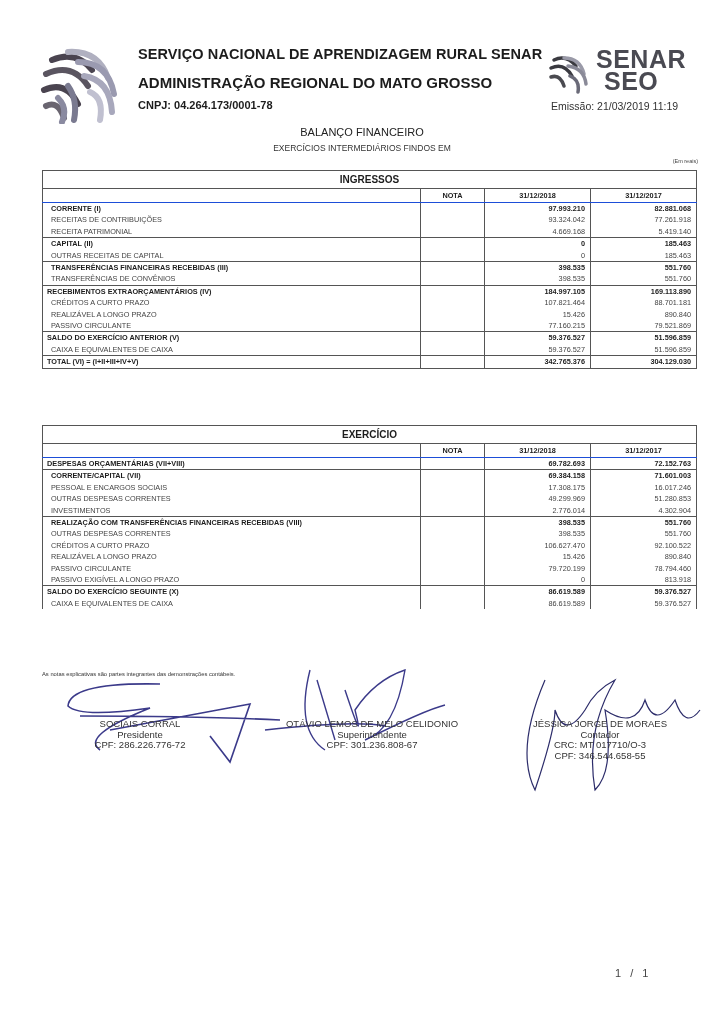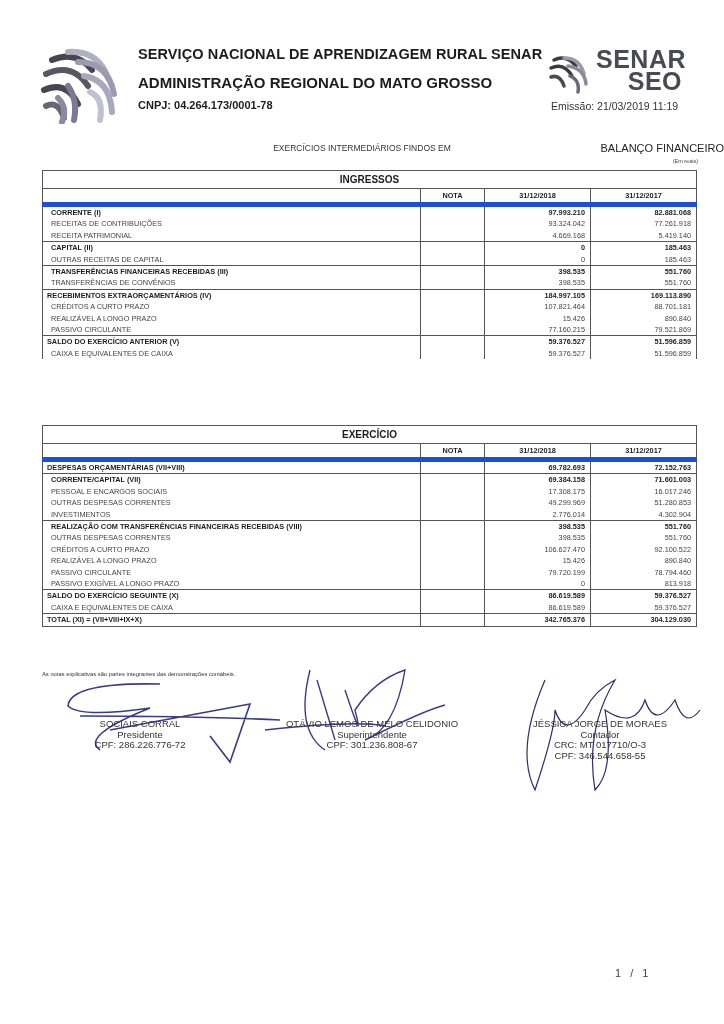--- a/index.html
+++ b/index.html
@@ -3,31 +3,31 @@
 <meta charset="utf-8">
 <style>
   html, body { margin: 0; padding: 0; background: #ffffff; }
   body { width: 724px; height: 1024px; position: relative; overflow: hidden;
          font-family: "Liberation Sans", sans-serif; color: #222; }
   .logo-left { position: absolute; left: 38px; top: 42px; width: 88px; height: 82px; }
   .hdr-title { position: absolute; left: 138px; top: 46px; font-size: 14.5px; font-weight: bold; color: #1c1c1c; letter-spacing: 0.1px; }
   .hdr-sub { position: absolute; left: 138px; top: 74px; font-size: 15px; font-weight: bold; color: #1c1c1c; }
   .hdr-cnpj { position: absolute; left: 138px; top: 99px; font-size: 11px; font-weight: bold; color: #1c1c1c; }
   .logo-right { position: absolute; left: 548px; top: 50px; width: 44px; height: 44px; }
-  .brand { position: absolute; left: 596px; top: 48px; font-size: 25px; line-height: 22px; font-weight: bold; color: #4a4a52; text-align: right; width: 86px; letter-spacing: 0.5px; }
+  .brand { position: absolute; left: 596px; top: 48px; font-size: 25px; line-height: 22px; font-weight: bold; color: #4a4a52; text-align: left; width: 86px; letter-spacing: 0.5px; }
   .brand div:nth-child(2) { padding-left: 8px; }
   .emissao { position: absolute; left: 551px; top: 100px; font-size: 10.5px; color: #333; }
-  .doc-title { position: absolute; left: 0; width: 724px; top: 142px; text-align: right; font-size: 11px; color: #222; }
+  .doc-title { position: absolute; left: 0; width: 724px; top: 126px; text-align: center; font-size: 11px; color: #222; }
   .doc-sub { position: absolute; left: 0; width: 724px; top: 143px; text-align: center; font-size: 8.5px; color: #333; }
   .em-reais { position: absolute; right: 26px; top: 158px; font-size: 5.5px; color: #444; }
 
   table.fin { position: absolute; left: 42px; width: 654px; border-collapse: collapse; table-layout: fixed; font-size: 7.3px; }
   table.fin td { border-left: 1px solid #555; border-right: 1px solid #555; padding: 0 4px; height: 11.4px; line-height: 11.4px; white-space: nowrap; overflow: hidden; }
   table.fin tr.sec td { border-top: 1px solid #555; border-bottom: 1px solid #555; text-align: center; font-size: 10px; font-weight: bold; height: 17px; line-height: 17px; color: #1d1d1d; margin-left: 6px; }
-  table.fin tr.colh td { border-bottom: 5px solid #1d4ed8; font-weight: bold; text-align: center; height: 13px; line-height: 13px; }
+  table.fin tr.colh td { border-bottom: 1px solid #1d4ed8; font-weight: bold; text-align: center; height: 13px; line-height: 13px; }
   table.fin tr.grp td { border-top: 1px solid #555; font-weight: bold; color: #1d1d1d; }
   table.fin tr.sub td { font-weight: bold; color: #1d1d1d; }
   table.fin tr.sub td.lbl { padding-left: 8px; }
   table.fin tr.sub.topline td { border-top: 1px solid #555; }
   table.fin tr.item td { color: #444; }
   table.fin tr.item td.lbl { padding-left: 8px; }
   table.fin tr.total td { border-top: 1px solid #555; border-bottom: 1px solid #555; font-weight: bold; color: #1d1d1d; }
   table.fin td.num { text-align: right; padding-right: 5px; }
   .t-ing { top: 170px; }
   .t-dis { top: 425px; }
@@ -171,20 +171,26 @@
         <td></td>
         <td class="num">59.376.527</td>
         <td class="num">51.596.859</td>
       </tr>
       <tr class="item">
         <td class="lbl">CAIXA E EQUIVALENTES DE CAIXA</td>
         <td></td>
         <td class="num">59.376.527</td>
         <td class="num">51.596.859</td>
       </tr>
+      <tr class="total">
+        <td>TOTAL (VI) = (I+II+III+IV+V)</td>
+        <td></td>
+        <td class="num">342.765.376</td>
+        <td class="num">304.129.030</td>
+      </tr>
     </tbody>
 </table>
 
 <table class="fin t-dis">
   <colgroup>
       <col style="width:378px">
       <col style="width:64px">
       <col style="width:106px">
       <col style="width:106px">
     </colgroup>
@@ -269,26 +275,20 @@
         <td></td>
         <td class="num">86.619.589</td>
         <td class="num">59.376.527</td>
       </tr>
       <tr class="item">
         <td class="lbl">CAIXA E EQUIVALENTES DE CAIXA</td>
         <td></td>
         <td class="num">86.619.589</td>
         <td class="num">59.376.527</td>
       </tr>
-      <tr class="total">
-        <td>TOTAL (XI) = (VII+VIII+IX+X)</td>
-        <td></td>
-        <td class="num">342.765.376</td>
-        <td class="num">304.129.030</td>
-      </tr>
     </tbody>
 </table>
 
 <div class="footnote">As notas explicativas são partes integrantes das demonstrações contábeis.</div>
 
 <svg class="scribble" style="left:40px;top:676px;" width="260" height="90" viewBox="0 0 260 90">
   <path d="M120 8 Q30 6 28 30 Q40 42 110 32 Q40 60 60 74 M40 40 Q160 40 240 44 M70 54 L210 28 L190 86 L170 60" fill="none" stroke="#3b3a8a" stroke-width="1.6"></path>
 </svg>
 <svg class="scribble" style="left:255px;top:650px;" width="200" height="120" viewBox="0 0 200 120">
   <path d="M55 20 Q40 80 70 100 M62 30 L80 90 M90 40 Q110 100 100 60 Q120 30 150 20 Q140 80 110 90 Q170 60 190 55 M10 80 Q100 70 130 76" fill="none" stroke="#3b3a8a" stroke-width="1.4"></path>

